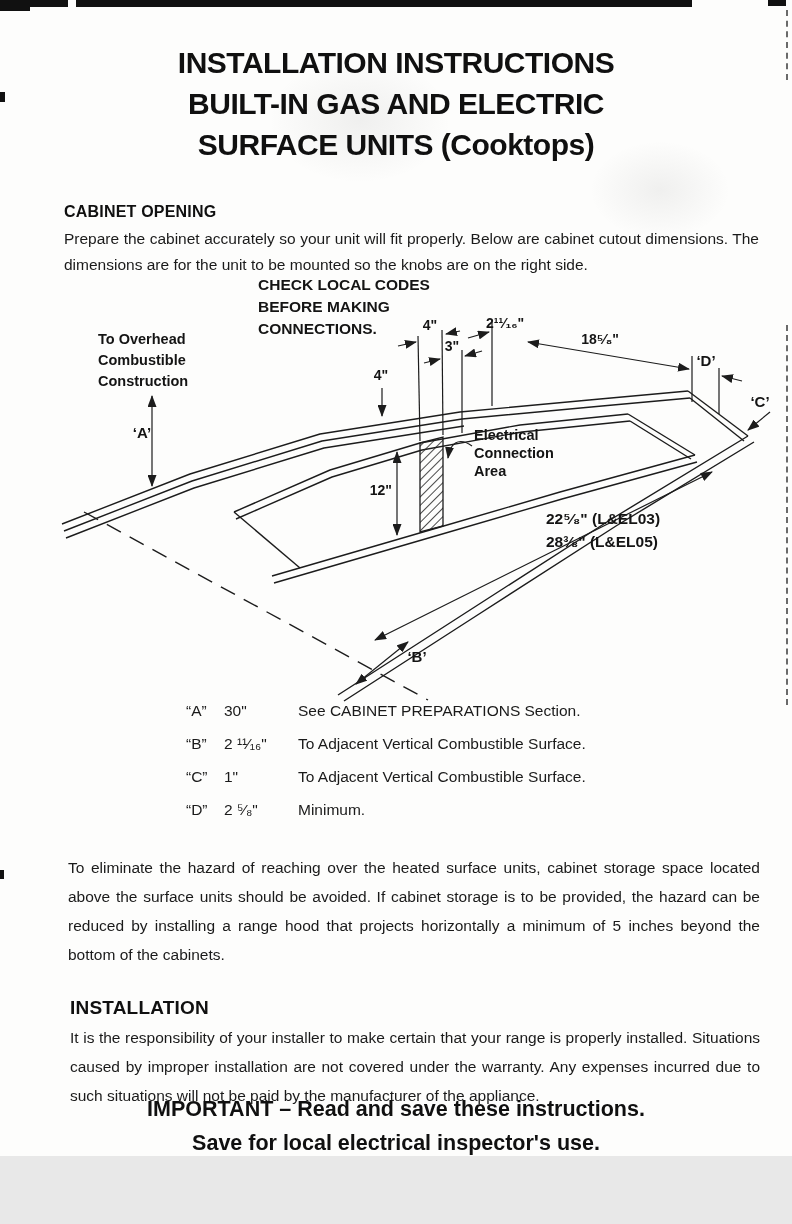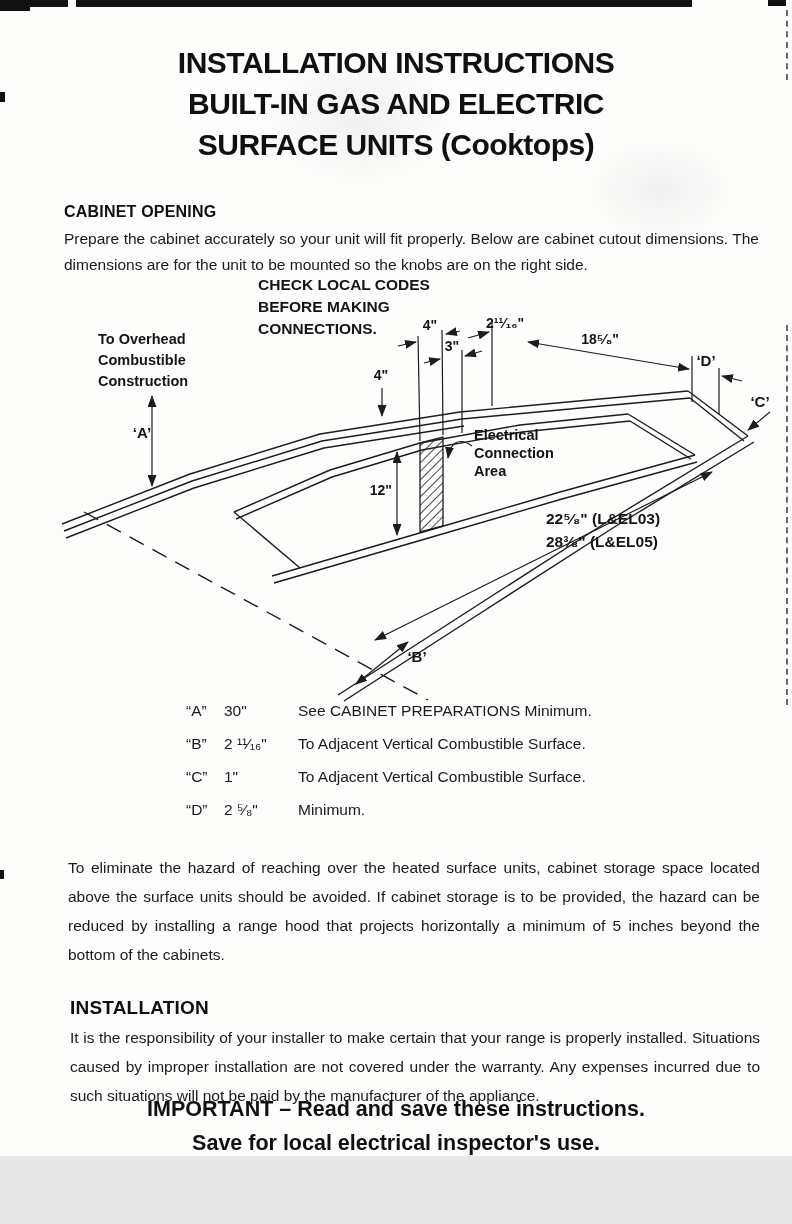--- a/index.html
+++ b/index.html
@@ -161,21 +161,21 @@
     <line class="thin" x1="712" y1="472" x2="375" y2="640" marker-start="url(#arr)" marker-end="url(#arr)"></line>
 
     <text x="417" y="662" text-anchor="middle" font-size="15">‘B’</text>
     <line class="thin" x1="408" y1="642" x2="356" y2="684" marker-start="url(#arr)" marker-end="url(#arr)"></line>
   </svg>
 
   <div class="abs dim-table">
     <div class="dim-row">
       <span>“A”</span>
       <span>30"</span>
-      <span>See CABINET PREPARATIONS Minimum.</span>
+      <span>See CABINET PREPARATIONS Section.</span>
     </div>
     <div class="dim-row">
       <span>“B”</span>
       <span>2 ¹¹⁄₁₆"</span>
       <span>To Adjacent Vertical Combustible Surface.</span>
     </div>
     <div class="dim-row">
       <span>“C”</span>
       <span>1"</span>
       <span>To Adjacent Vertical Combustible Surface.</span>

